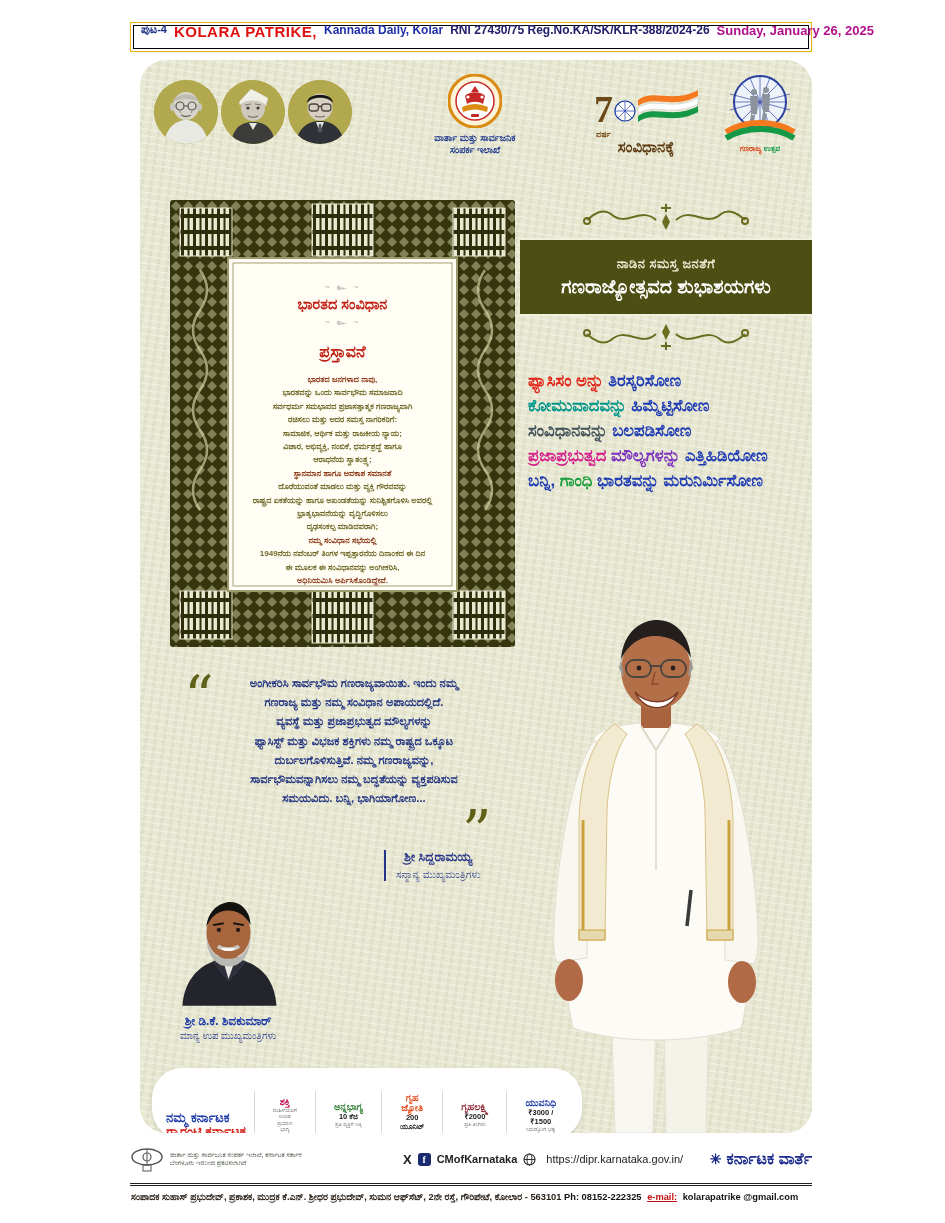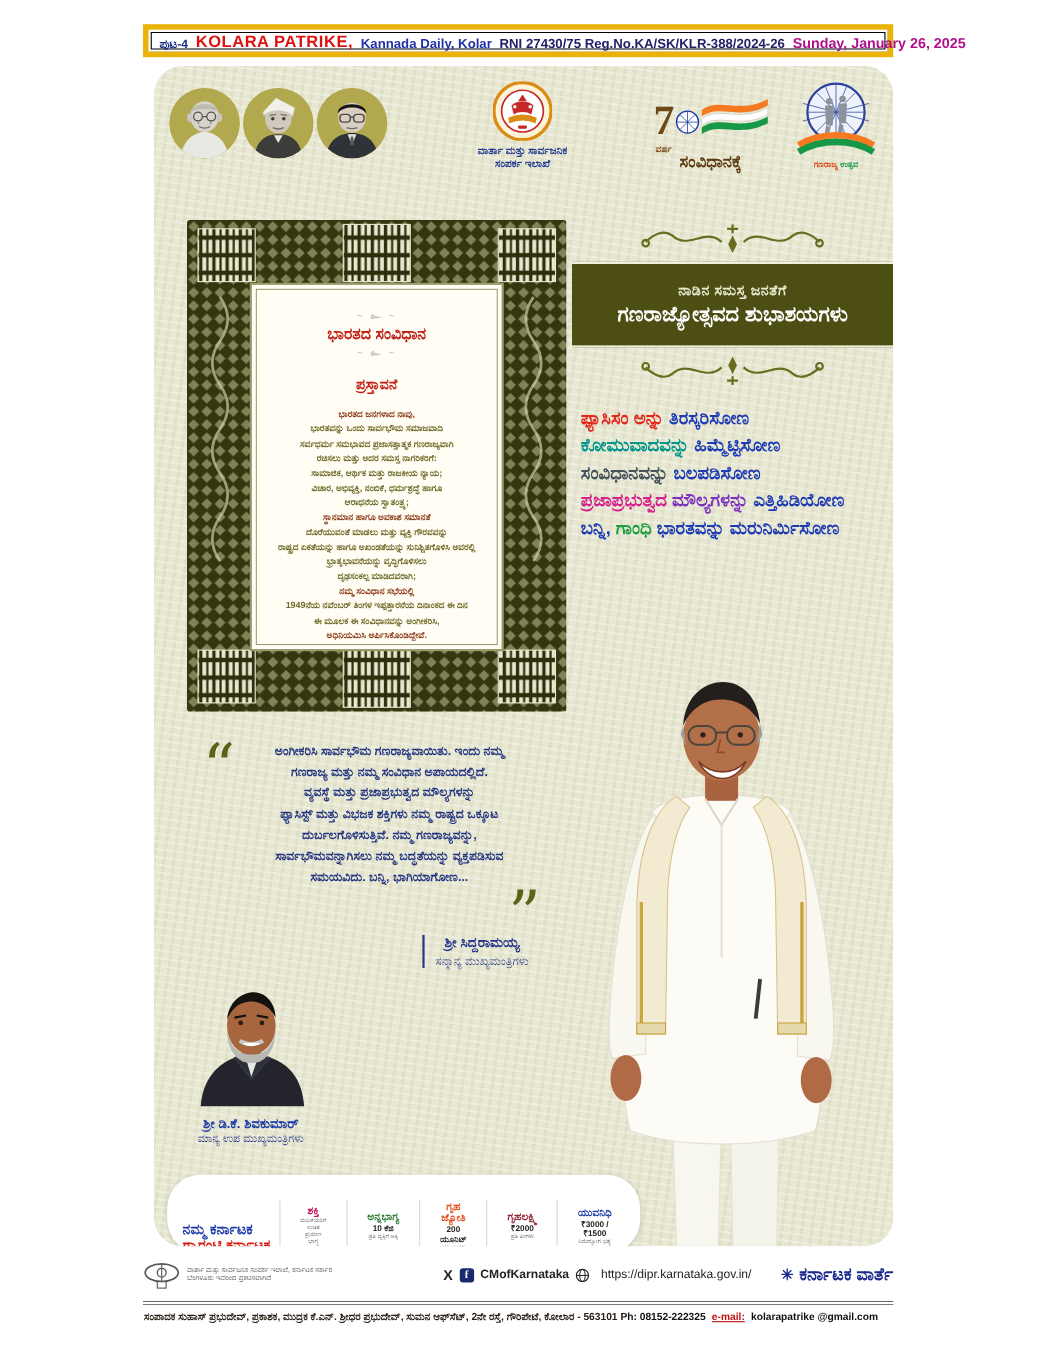--- a/index.html
+++ b/index.html
@@ -1,22 +1,22 @@
 <!DOCTYPE html>
 <html><head>
 <meta charset="utf-8">
 <style>
   html,body{margin:0;padding:0;background:#ffffff;}
   .page{position:relative;width:945px;height:1223px;background:#ffffff;overflow:hidden;
         font-family:"Liberation Sans",sans-serif;}
 
   
   .masthead{position:absolute;left:130px;top:22px;width:682px;height:30px;background:#fff;
-    border:5px solid #eab308;box-shadow:inset 0 0 0 2px #fff,inset 0 0 0 3px #000;
-    display:flex;align-items:flex-end;padding:0 10px;box-sizing:border-box;gap:7px;white-space:nowrap;}
+    border:1px solid #eab308;box-shadow:inset 0 0 0 2px #fff,inset 0 0 0 3px #000;
+    display:flex;align-items:flex-start;padding:0 10px;box-sizing:border-box;gap:7px;white-space:nowrap;}
   .mh-page{color:#1a2f86;font-weight:700;font-size:11px;}
   .mh-paper{color:#e01010;font-weight:800;font-size:15px;letter-spacing:.5px;}
   .mh-daily{color:#2030a8;font-size:12px;font-weight:600;}
   .mh-rni{color:#23206a;font-size:12px;font-weight:700;}
   .mh-date{margin-left:auto;color:#b0108c;font-size:13px;font-weight:800;}
 
   
   .ad{position:absolute;left:140px;top:60px;width:672px;height:1073px;border-radius:26px;
     background:#e8e8d2;
     background-image:repeating-linear-gradient(8deg,rgba(255,255,255,.28) 0 2px,rgba(255,255,255,0) 2px 7px),
@@ -41,21 +41,21 @@
   .rep-logo{position:absolute;left:578px;top:10px;width:84px;text-align:center;}
   .rep-label{font-size:7.5px;font-weight:800;margin-top:-4px;}
   .rep-label .w1{color:#d84315;} .rep-label .w2{color:#159947;}
 
   
   .preamble{position:absolute;left:30px;top:140px;width:345px;height:447px;}
   .preamble .frame{position:absolute;inset:0;}
   .pre-content{position:absolute;left:64px;top:80px;width:217px;text-align:center;}
   .pre-orn{color:#b5b5b5;font-size:9px;letter-spacing:2px;}
   .pre-title{color:#c22017;font-weight:800;font-size:14.5px;margin:2px 0;}
-  .pre-sub{color:#c22017;font-weight:700;font-size:13px;margin:14px 0 12px 0;}
+  .pre-sub{color:#c22017;font-weight:700;font-size:16px;margin:14px 0 12px 0;}
   .pre-line{font-size:8.1px;line-height:13.4px;font-weight:600;color:#6f6a28;}
 
   
   .flourish{position:absolute;left:380px;width:292px;height:36px;display:flex;align-items:center;justify-content:center;}
   .band{position:absolute;left:380px;top:178px;width:292px;height:78px;background:#4c4e13;
     display:flex;flex-direction:column;align-items:center;justify-content:center;
     border-top:2px solid #f0f0dc;border-bottom:2px solid #f0f0dc;box-sizing:border-box;}
   .band-l1{color:#e9e9cf;font-size:13px;font-weight:600;letter-spacing:.5px;}
   .band-l2{color:#ffffff;font-size:19px;font-weight:800;margin-top:4px;white-space:nowrap;}
 

